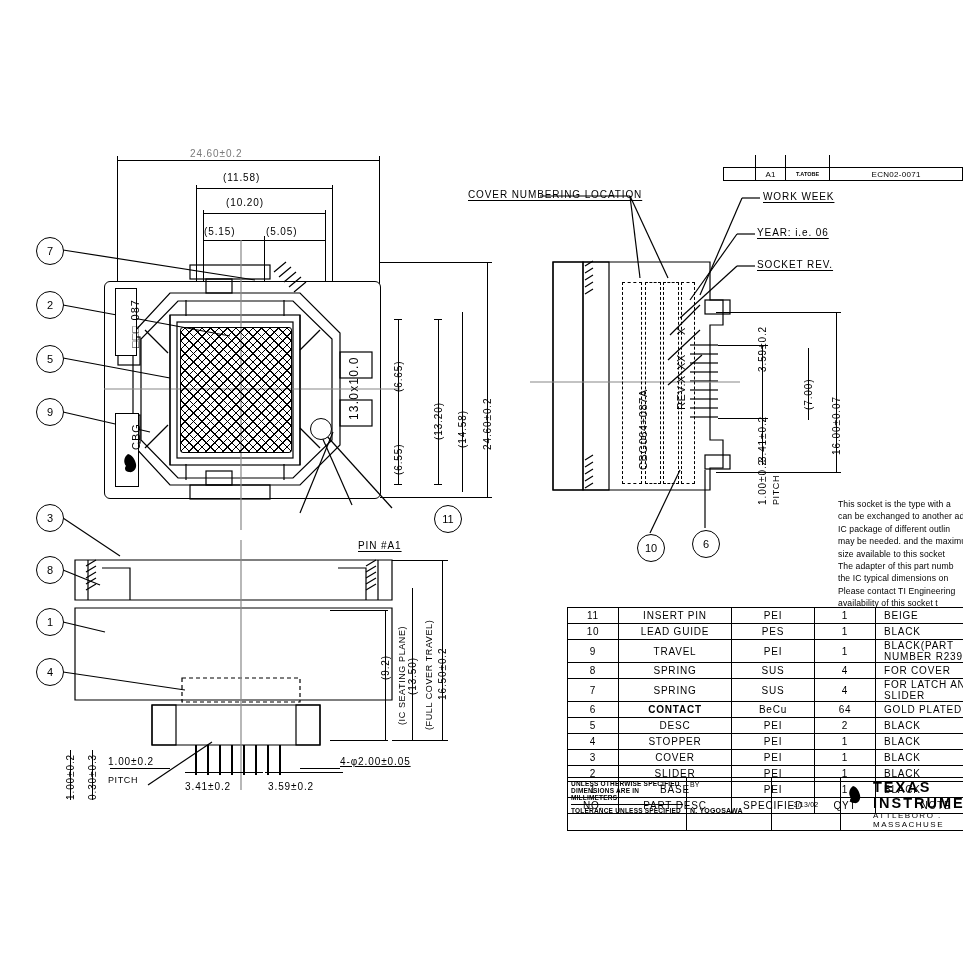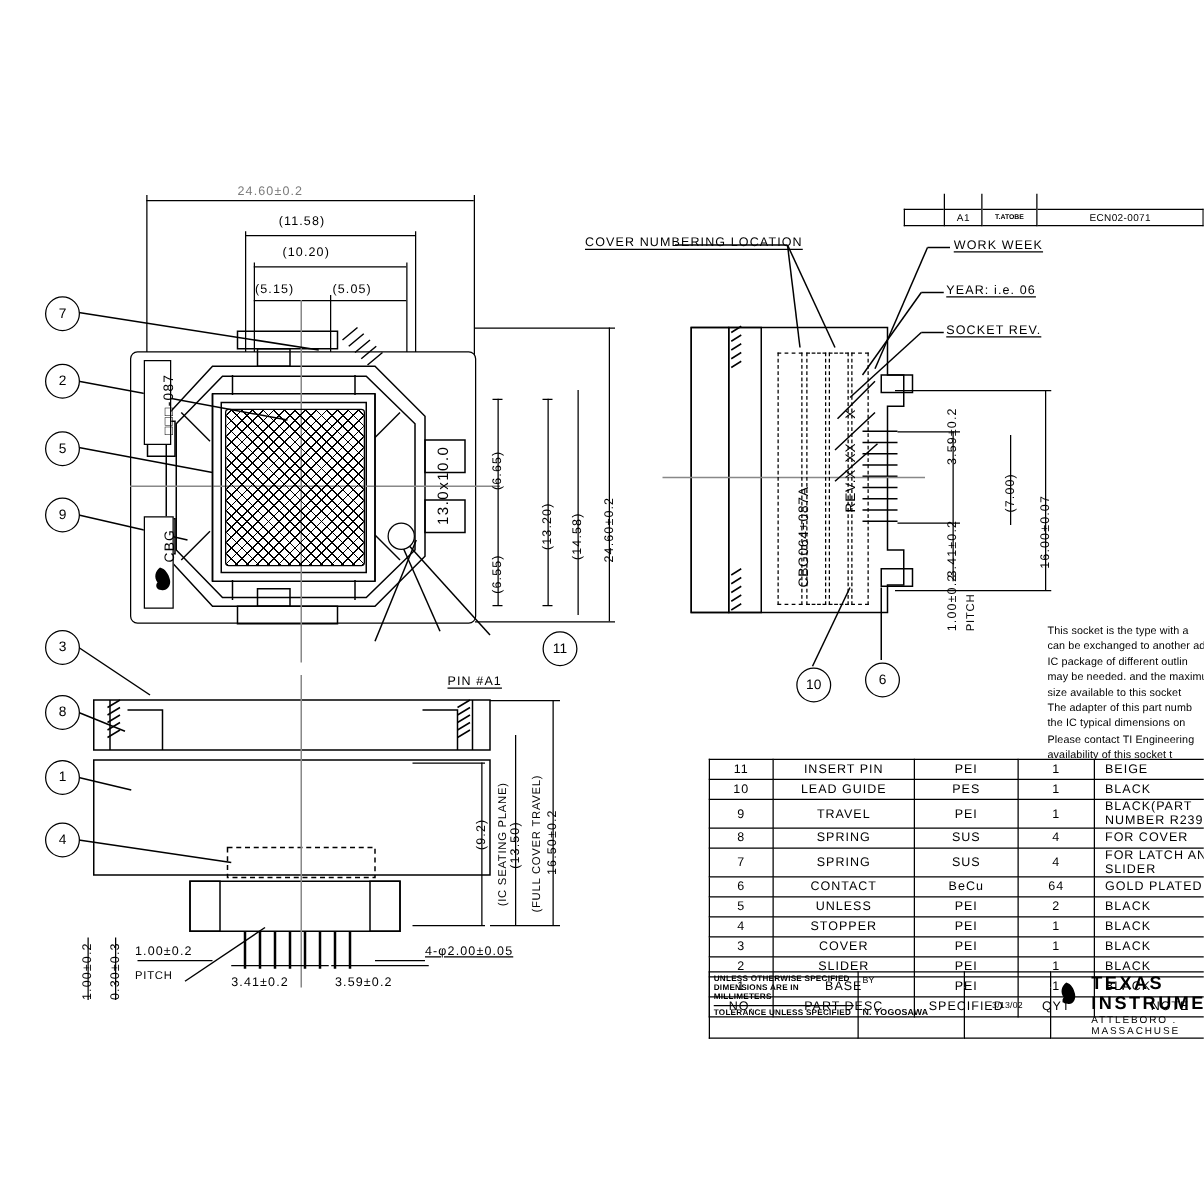--- a/index.html
+++ b/index.html
@@ -382,28 +382,28 @@
         </tr>
         <tr>
           <td style="width: 42px;">7</td>
           <td class="desc" style="width: 104px;">SPRING</td>
           <td style="width: 74px;">SUS</td>
           <td style="width: 52px;">4</td>
           <td class="note">FOR LATCH AND SLIDER</td>
         </tr>
         <tr>
           <td style="width: 42px;">6</td>
-          <td class="desc" style="width: 104px;">CONTACT</td>
+          <td class="desc" style="width: 104px; font-weight: bold;">CONTACT</td>
           <td style="width: 74px;">BeCu</td>
           <td style="width: 52px;">64</td>
           <td class="note">GOLD PLATED</td>
         </tr>
         <tr>
           <td style="width: 42px;">5</td>
-          <td class="desc" style="width: 104px;">UNLESS</td>
+          <td class="desc" style="width: 104px;">DESC</td>
           <td style="width: 74px;">PEI</td>
           <td style="width: 52px;">2</td>
           <td class="note">BLACK</td>
         </tr>
         <tr>
           <td style="width: 42px;">4</td>
           <td class="desc" style="width: 104px;">STOPPER</td>
           <td style="width: 74px;">PEI</td>
           <td style="width: 52px;">1</td>
           <td class="note">BLACK</td>

